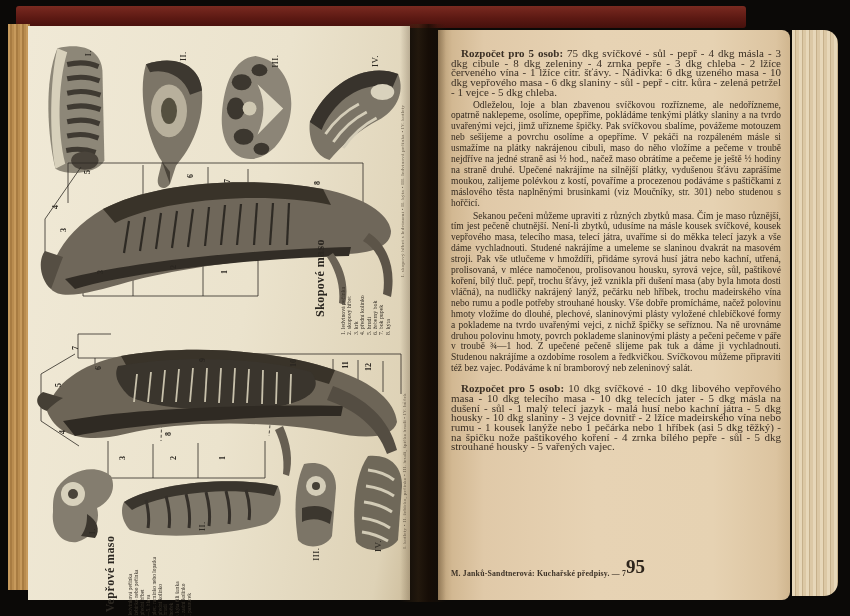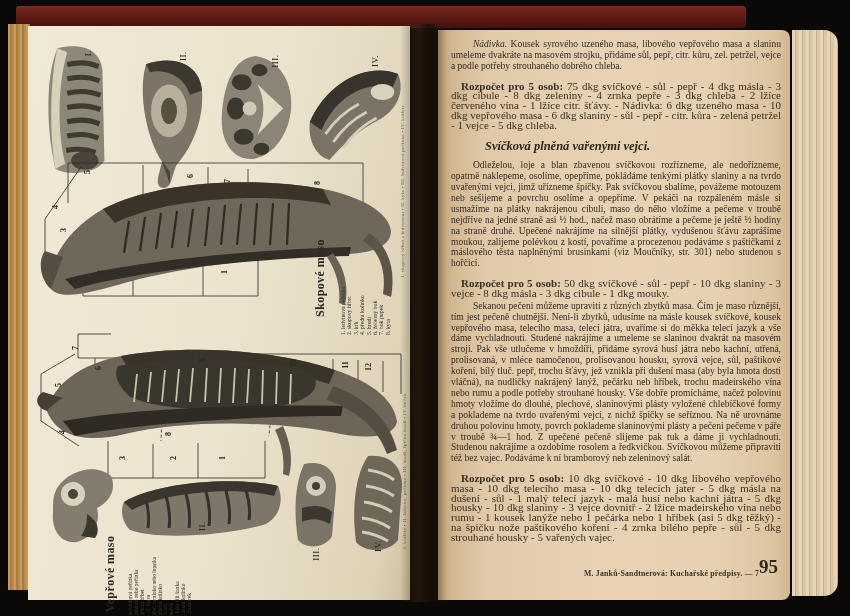--- a/index.html
+++ b/index.html
@@ -30,21 +30,21 @@
   .legend div{white-space:nowrap;}
   .legend-pig{line-height:5.9px;font-size:5.4px;}
   .spine-cap{font-size:5px;color:#6d6250;letter-spacing:.3px;}
   
   .text-col{position:absolute;left:13px;right:9px;top:9px;color:#33291f;}
   .bp{font-size:9.5px;line-height:10.9px;text-align:justify;text-indent:22px;margin:0 0 2px 0;}
   .budget{font-size:11px;line-height:9.7px;text-align:justify;text-indent:10px;margin:10px 0 2px 0;color:#3a2f24;}
   .budget .lead{font-weight:bold;}
   .ital{font-style:italic;}
   .heading{font-size:12.5px;font-style:italic;font-weight:bold;margin:9px 0 6px 34px;color:#2c241c;}
-  .footer{position:absolute;left:13px;right:12px;bottom:22px;display:flex;align-items:flex-end;justify-content:flex-end;}
+  .footer{position:absolute;left:13px;right:12px;bottom:22px;display:flex;align-items:flex-end;justify-content:flex-start;}
   .imprint{font-size:7.8px;font-weight:bold;color:#3c3227;letter-spacing:.2px;}
   .pageno{font-size:19px;font-weight:bold;color:#2e251c;}
   .g-line{stroke:#2d2923;stroke-width:.8;fill:none;}
   .g-dash{stroke:#2d2923;stroke-width:.8;fill:none;stroke-dasharray:3 2.2;}
 </style>
 </head>
 <body>
 
 <div id="screen">
 
@@ -272,29 +272,26 @@
       <div>12. pazourek</div>
     </div>
 
     <div class="rot spine-cap" style="left:374px;top:165px;">I. skopový hřbet s ledvinami  •  II. kýta  •  III. ledvinová pečínka  •  IV. kotlety</div>
     <div class="rot spine-cap" style="left:376px;top:445px;">I. kotlety  •  II. žebírko, pečínka  •  III. hrudí, špička hrudí  •  IV. bůček</div>
   </div>
 
   <div class="page-right">
     <div class="text-col">
 
-      <p class="bp"><span class="ital">Nádivka.</span><span> Kousek syrového uzeného masa, libového vepřového masa a slaninu umeleme dvakráte na masovém strojku, přidáme sůl, pepř, citr. kůru, zel. petržel, vejce a podle potřeby strouhaného dobrého chleba.</span></p>
 
       <p class="budget"><span class="lead">Rozpočet pro 5 osob:</span><span> 75 dkg svíčkové - sůl - pepř - 4 dkg másla - 3 dkg cibule - 8 dkg zeleniny - 4 zrnka pepře - 3 dkg chleba - 2 lžíce červeného vína - 1 lžíce citr. šťávy. - Nádivka: 6 dkg uzeného masa - 10 dkg vepřového masa - 6 dkg slaniny - sůl - pepř - citr. kůra - zelená petržel - 1 vejce - 5 dkg chleba.</span></p>
 
-      <h3 class="heading">Svíčková plněná vařenými vejci.</h3>
 
       <p class="bp">Odleželou, loje a blan zbavenou svíčkovou rozřízneme, ale nedořízneme, opatrně naklepeme, osolíme, opepříme, pokládáme tenkými plátky slaniny a na tvrdo uvařenými vejci, jimž uřízneme špičky. Pak svíčkovou sbalíme, povážeme motouzem neb sešijeme a povrchu osolíme a opepříme. V pekáči na rozpáleném másle si usmažíme na plátky nakrájenou cibuli, maso do něho vložíme a pečeme v troubě nejdříve na jedné straně asi ½ hod., načež maso obrátíme a pečeme je ještě ½ hodiny na straně druhé. Upečené nakrájíme na silnější plátky, vydušenou šťávu zaprášíme moukou, zalijeme polévkou z kostí, povaříme a procezenou podáváme s paštičkami z máslového těsta naplněnými brusinkami (viz Moučníky, str. 301) nebo studenou s hořčicí.</p>
 
-      <p class="budget"><span class="lead">Rozpočet pro 5 osob:</span><span> 50 dkg svíčkové - sůl - pepř - 10 dkg slaniny - 3 vejce - 8 dkg másla - 3 dkg cibule - 1 dkg mouky.</span></p>
 
 
       <p class="bp">Sekanou pečeni můžeme upraviti z různých zbytků masa. Čím je maso různější, tím jest pečeně chutnější. Není-li zbytků, udusíme na másle kousek svíčkové, kousek vepřového masa, telecího masa, telecí játra, uvaříme si do měkka telecí jazyk a vše dáme vychladnouti. Studené nakrájíme a umeleme se slaninou dvakrát na masovém stroji. Pak vše utlučeme v hmoždíři, přidáme syrová husí játra nebo kachní, utřená, prolisovaná, v mléce namočenou, prolisovanou housku, syrová vejce, sůl, paštikové koření, bílý tluč. pepř, trochu šťávy, jež vznikla při dušení masa (aby byla hmota dosti vláčná), na nudličky nakrájený lanýž, pečárku neb hříbek, trochu madeirského vína nebo rumu a podle potřeby strouhané housky. Vše dobře promícháme, načež polovinu hmoty vložíme do dlouhé, plechové, slaninovými plásty vyložené chlebíčkové formy a poklademe na tvrdo uvařenými vejci, z nichž špičky se seříznou. Na ně urovnáme druhou polovinu hmoty, povrch poklademe slaninovými plásty a pečeni pečeme v páře v troubě ¾—1 hod. Z upečené pečeně slijeme pak tuk a dáme ji vychladnouti. Studenou nakrájíme a ozdobíme rosolem a ředkvičkou. Svíčkovou můžeme připraviti též bez vajec. Podáváme k ní bramborový neb zeleninový salát.</p>
 
       <p class="budget"><span class="lead">Rozpočet pro 5 osob:</span><span> 10 dkg svíčkové - 10 dkg libového vepřového masa - 10 dkg telecího masa - 10 dkg telecích jater - 5 dkg másla na dušení - sůl - 1 malý telecí jazyk - malá husí nebo kachní játra - 5 dkg housky - 10 dkg slaniny - 3 vejce dovnitř - 2 lžíce madeirského vína nebo rumu - 1 kousek lanýže nebo 1 pečárka nebo 1 hříbek (asi 5 dkg těžký) - na špičku nože paštikového koření - 4 zrnka bílého pepře - sůl - 5 dkg strouhané housky - 5 vařených vajec.</span></p>
 
     </div>
 
     <div class="footer">
       <span class="imprint">M. Janků-Sandtnerová: Kuchařské předpisy. — 7</span>

